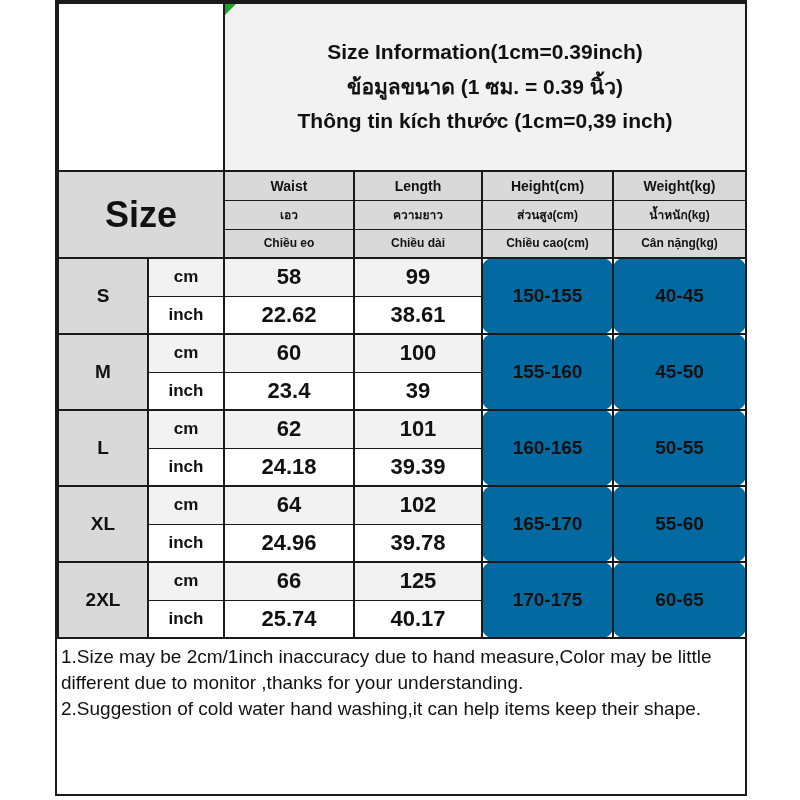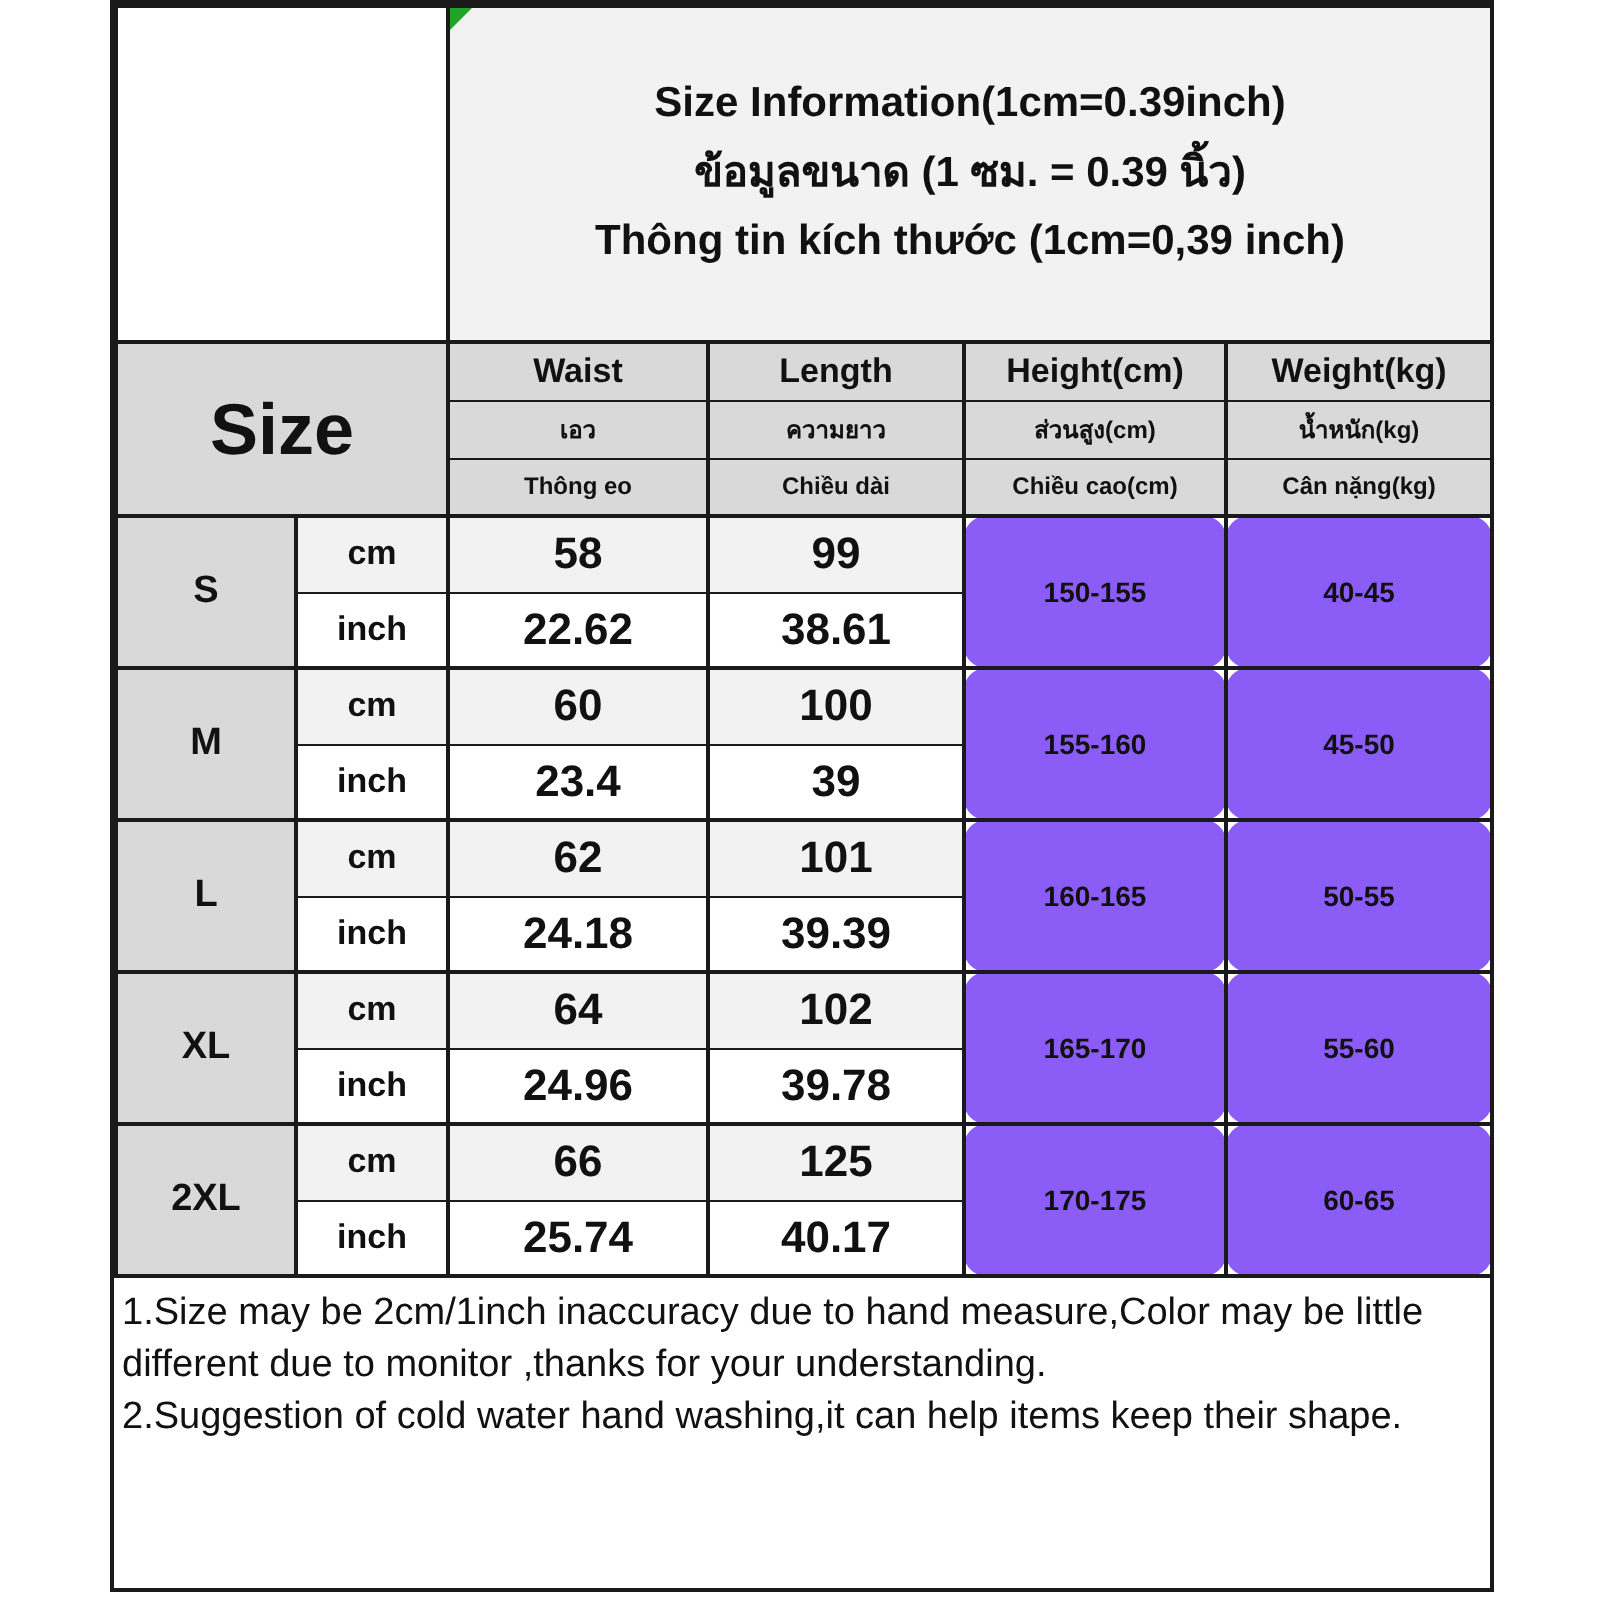--- a/index.html
+++ b/index.html
@@ -16,27 +16,27 @@
   
   td.tb { border-bottom-width:1px; }
   td.tt { border-top-width:1px; }
 
   .photo-cell { background:#fff; padding:2px; }
   .title-cell { background:#f2f2f2; position:relative; }
   .title-inner { display:flex; flex-direction:column; justify-content:center; align-items:center; height:100%; font-weight:bold; font-size:21px; line-height:1.65; }
   .corner-tri { position:absolute; top:0; left:0; width:0; height:0; border-top:11px solid #21a32a; border-right:11px solid transparent; }
 
   .size-big { background:#d9d9d9; font-weight:bold; font-size:36px; }
-  .hcell { background:#d9d9d9; font-weight:bold; font-size:17px; }
+  .hcell { background:#d9d9d9; font-weight:bold; font-size:14px; }
   .hcell.lang2, .hcell.lang3 { font-size:12px; }
 
   .size-label { background:#d9d9d9; font-weight:bold; font-size:19px; }
   .unit-cell { font-weight:bold; font-size:17px; }
   .val { font-weight:bold; font-size:22px; }
-  .merged { background:#8b5cf6; font-weight:bold; font-size:14px;border-radius:11px; }
+  .merged { background:#0369a1; font-weight:bold; font-size:19px;border-radius:11px; }
   tr.cm-row td.shade { background:#f2f2f2; }
   tr.inch-row td { background:#ffffff; }
 
   .attention { flex:1; padding:5px 4px 0 4px; font-size:19px; line-height:1.38; background:#fff; }
 
   
   .photo-art { position:relative; width:100%; height:100%; overflow:hidden;
     background:
       radial-gradient(circle at 85% 20%, rgba(255,255,255,.45), rgba(255,255,255,0) 55%),
       repeating-linear-gradient(115deg, rgba(255,255,255,.28) 0 2px, rgba(0,0,0,0) 2px 26px),
@@ -111,21 +111,21 @@
         <td class="hcell tb">Height(cm)</td>
         <td class="hcell tb">Weight(kg)</td>
       </tr>
       <tr class="r-head">
         <td class="hcell lang2 tt tb">เอว</td>
         <td class="hcell lang2 tt tb">ความยาว</td>
         <td class="hcell lang2 tt tb">ส่วนสูง(cm)</td>
         <td class="hcell lang2 tt tb">น้ำหนัก(kg)</td>
       </tr>
       <tr class="r-head">
-        <td class="hcell lang3 tt">Thông eo</td>
+        <td class="hcell lang3 tt">Chiều eo</td>
         <td class="hcell lang3 tt">Chiều dài</td>
         <td class="hcell lang3 tt">Chiều cao(cm)</td>
         <td class="hcell lang3 tt">Cân nặng(kg)</td>
       </tr>
 
       <tr class="r-data cm-row">
         <td class="size-label" rowspan="2">S</td>
         <td class="unit-cell shade tb">cm</td>
         <td class="val shade tb">58</td>
         <td class="val shade tb">99</td>

